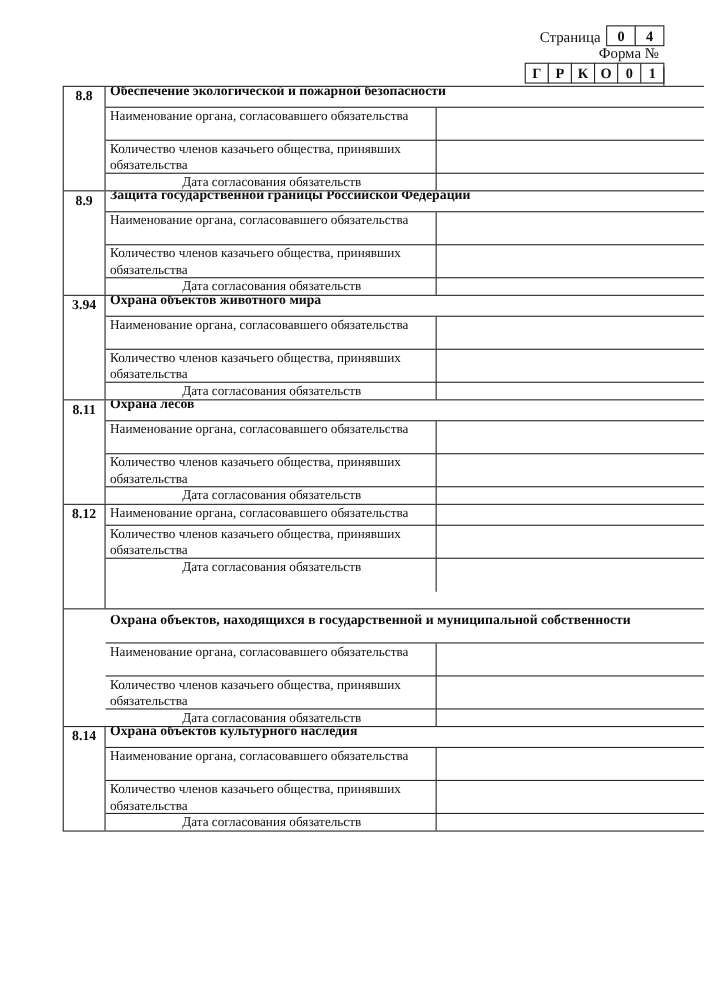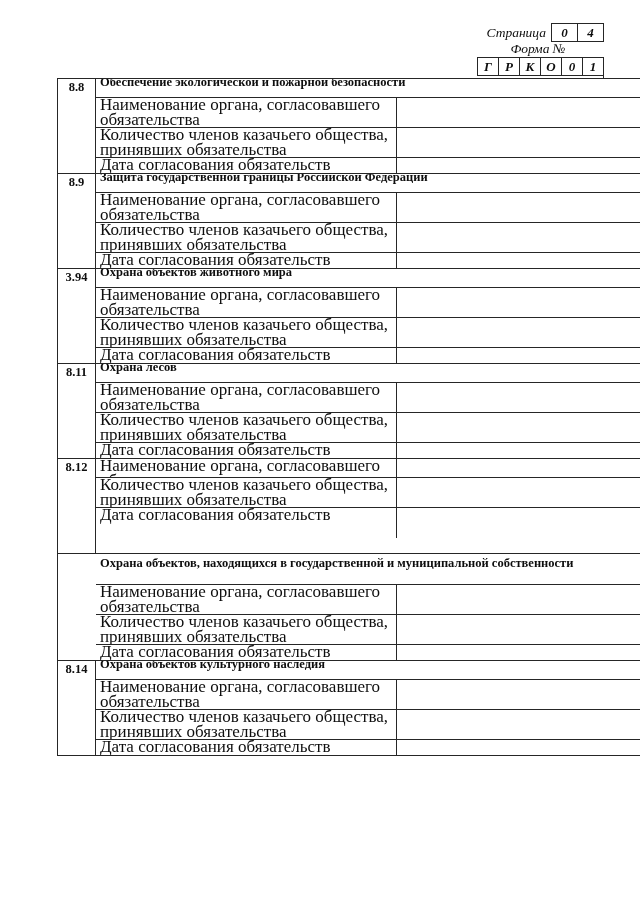--- a/index.html
+++ b/index.html
@@ -21,22 +21,21 @@
   .corner{
     position:absolute;
     top:23px;
     right:36px;
     display:flex;
     flex-direction:column;
     align-items:flex-end;
   }
   .corner-row{
     display:flex;
-    align-items:center;
-    font-style:italic;
+    align-items:flex-end;
   }
   .corner-row.second{margin-top:-1px;flex-direction:column;}
   .corner-label{
     font-size:13.5px;
     margin-right:5px;
     white-space:nowrap;
   }
   .cells{display:flex;}
   .cell{
     border:1px solid var(--line);
@@ -99,30 +98,30 @@
     padding:0 2px 11px 4px;
     display:flex;
     align-items:center;
     overflow:hidden;
     white-space:nowrap;
   }
   .flabel{
     grid-column:2;
     border-right:1px solid var(--line);
     border-bottom:1px solid var(--line);
-    font-size:17px;
+    font-size:12px;
     line-height:14.5px;
     padding:0 2px 0 4px;
     overflow:hidden;
   }
   .fvalue{
     grid-column:3;
     border-bottom:1px solid var(--line);
   }
-  .flabel.r3,.fvalue.r3{border-bottom:none;}
+  .flabel.r3,.fvalue.r3{border-bottom:none;text-align:center;}
 </style>
 </head>
 <body>
 
 <div class="corner">
   <div class="corner-row">
     <span class="corner-label">Страница</span>
     <div class="cells" id="page-cells">
         <div class="cell wide">0</div>
         <div class="cell wide">4</div>

